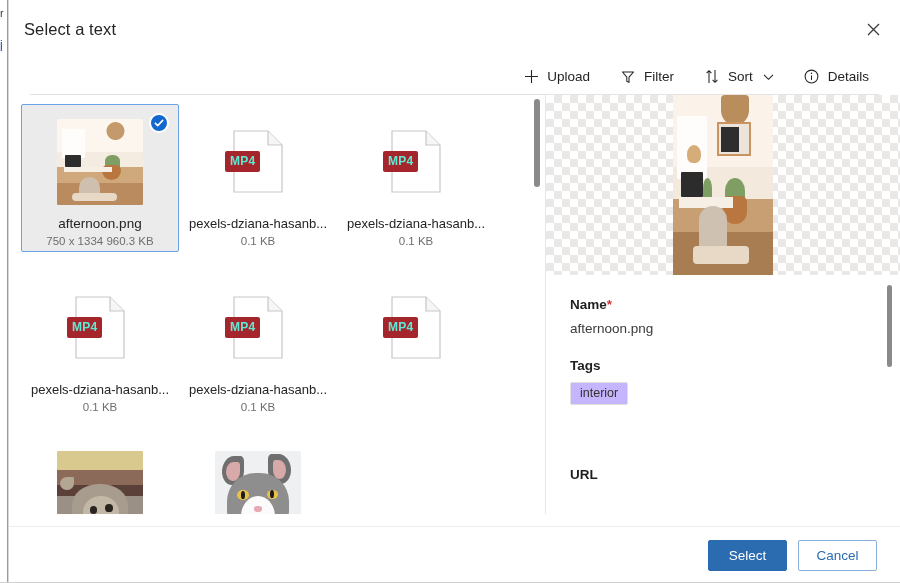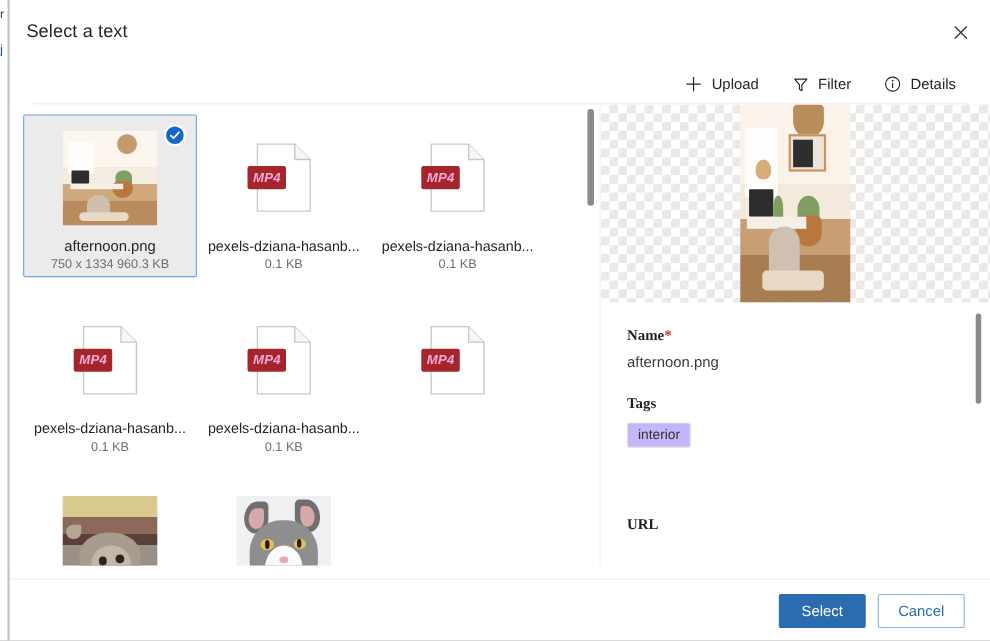--- a/index.html
+++ b/index.html
@@ -128,25 +128,24 @@
     display: flex; align-items: center; justify-content: center;
   }
 
   
   .ficon { position: relative; width: 52px; height: 64px; }
   .ficon .sheet {
     position: absolute; left: 0; top: 0; width: 52px; height: 64px;
   }
   .ficon .tag {
     position: absolute; left: -7px; top: 21px;
-    background: #a4262c; color: #f9a8d4;
+    background: #a4262c; color: #5eead4;
     font-size: 12px; font-weight: bold; letter-spacing: .2px;
     padding: 3px 5px 4px 5px; border-radius: 2px;
     font-family: "Liberation Sans", sans-serif;
-    font-style: italic;
   }
 
   
   .grid-scroll {
     position: absolute; right: 2px; top: 4px; width: 12px; bottom: 2px;
     cursor: pointer;
   }
   .grid-scroll .thumb-bar {
     position: absolute; left: 3px; top: 0px; width: 6px; height: 88px;
     background: #8a8a8a; border-radius: 3px;
@@ -173,21 +172,21 @@
     overflow: hidden;
   }
   .preview .pimg {
     width: 100px; height: 180px;
     background-size: cover; background-position: center;
   }
   .meta {
     flex: 1 1 auto; padding: 22px 24px 0 24px; overflow: hidden; position: relative;
   }
   .field-label {
-    font-size: 13.5px; font-weight: bold; color: #201f1e; margin-bottom: 9px; font-family: Liberation Serif, serif;
+    font-size: 13.5px; font-weight: bold; color: #201f1e; margin-bottom: 9px;
   }
   .field-label .req { color: #d13438; font-weight: bold; }
   .field-value {
     font-size: 13.5px; color: #3b3a39; margin-bottom: 22px;
   }
   .chiprow { margin-bottom: 22px; display: flex; }
   .chip {
     background: #c4b5fd; border: 1px solid #e1dfdd;
     border-radius: 2px; padding: 3px 9px 4px 9px;
     font-size: 12.5px; color: #323130;
@@ -257,20 +256,34 @@
 
     <button class="cmd">
       <span class="glyph">
         <svg width="14" height="14" viewBox="0 0 14 14">
           <path d="M1.5 2 H12.5 L8 7.2 V12.4 L5.8 11.2 V7.2 Z" stroke="#242424" stroke-width="1.05" fill="none" stroke-linejoin="round"></path>
         </svg>
       </span>
       <span>Filter</span>
     </button>
 
+    <button class="cmd">
+      <span class="glyph">
+        <svg width="14" height="15" viewBox="0 0 14 15">
+          <path d="M4 14 V1.5 M4 1.5 L1.6 4.2 M4 1.5 L6.4 4.2" stroke="#242424" stroke-width="1.05" fill="none"></path>
+          <path d="M10 1 V13.5 M10 13.5 L7.6 10.8 M10 13.5 L12.4 10.8" stroke="#242424" stroke-width="1.05" fill="none"></path>
+        </svg>
+      </span>
+      <span>Sort</span>
+      <span class="chev">
+        <svg width="11" height="8" viewBox="0 0 11 8">
+          <path d="M1 1.8 L5.5 6.3 L10 1.8" stroke="#242424" stroke-width="1.1" fill="none"></path>
+        </svg>
+      </span>
+    </button>
 
     <button class="cmd">
       <span class="glyph">
         <svg width="15" height="15" viewBox="0 0 15 15">
           <circle cx="7.5" cy="7.5" r="6.4" stroke="#242424" stroke-width="1.05" fill="none"></circle>
           <path d="M7.5 6.4 V11" stroke="#242424" stroke-width="1.05"></path>
           <circle cx="7.5" cy="4.3" r="0.78" fill="#242424"></circle>
         </svg>
       </span>
       <span>Details</span>

